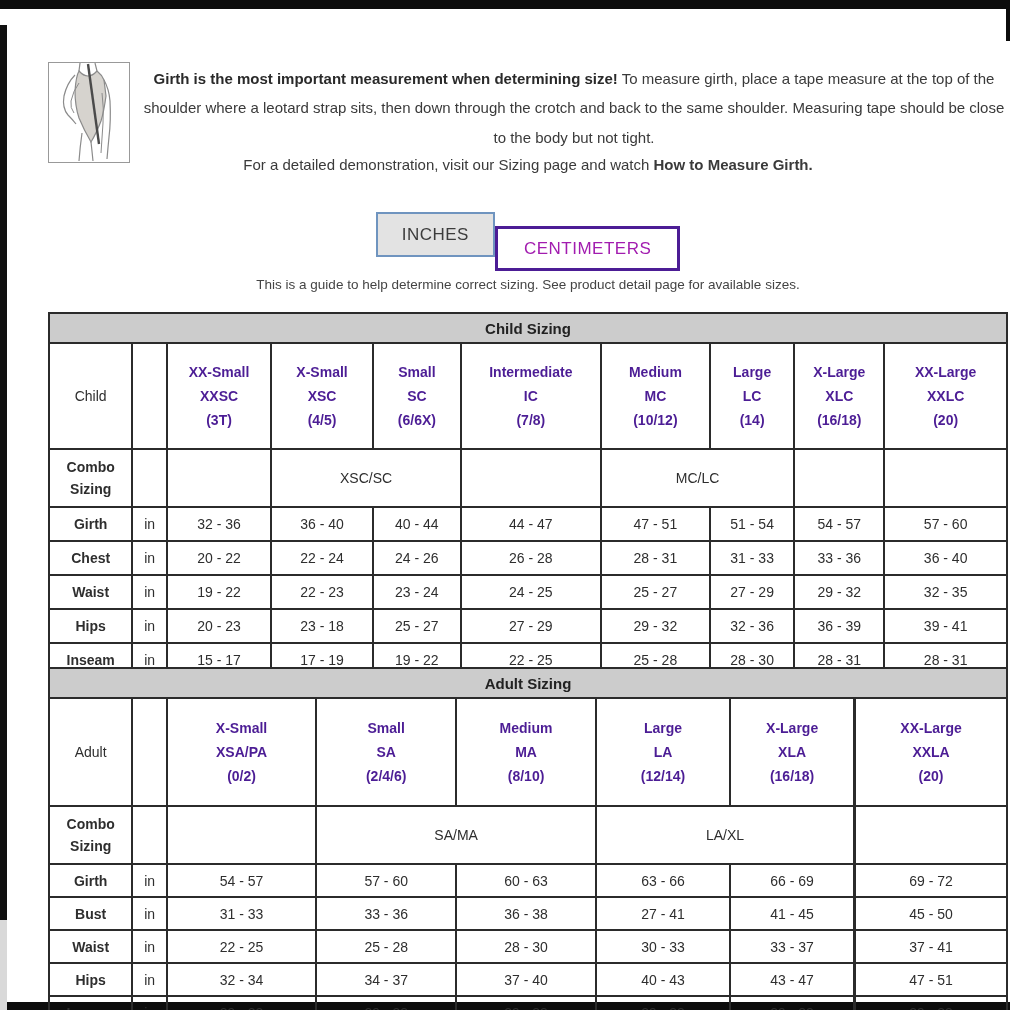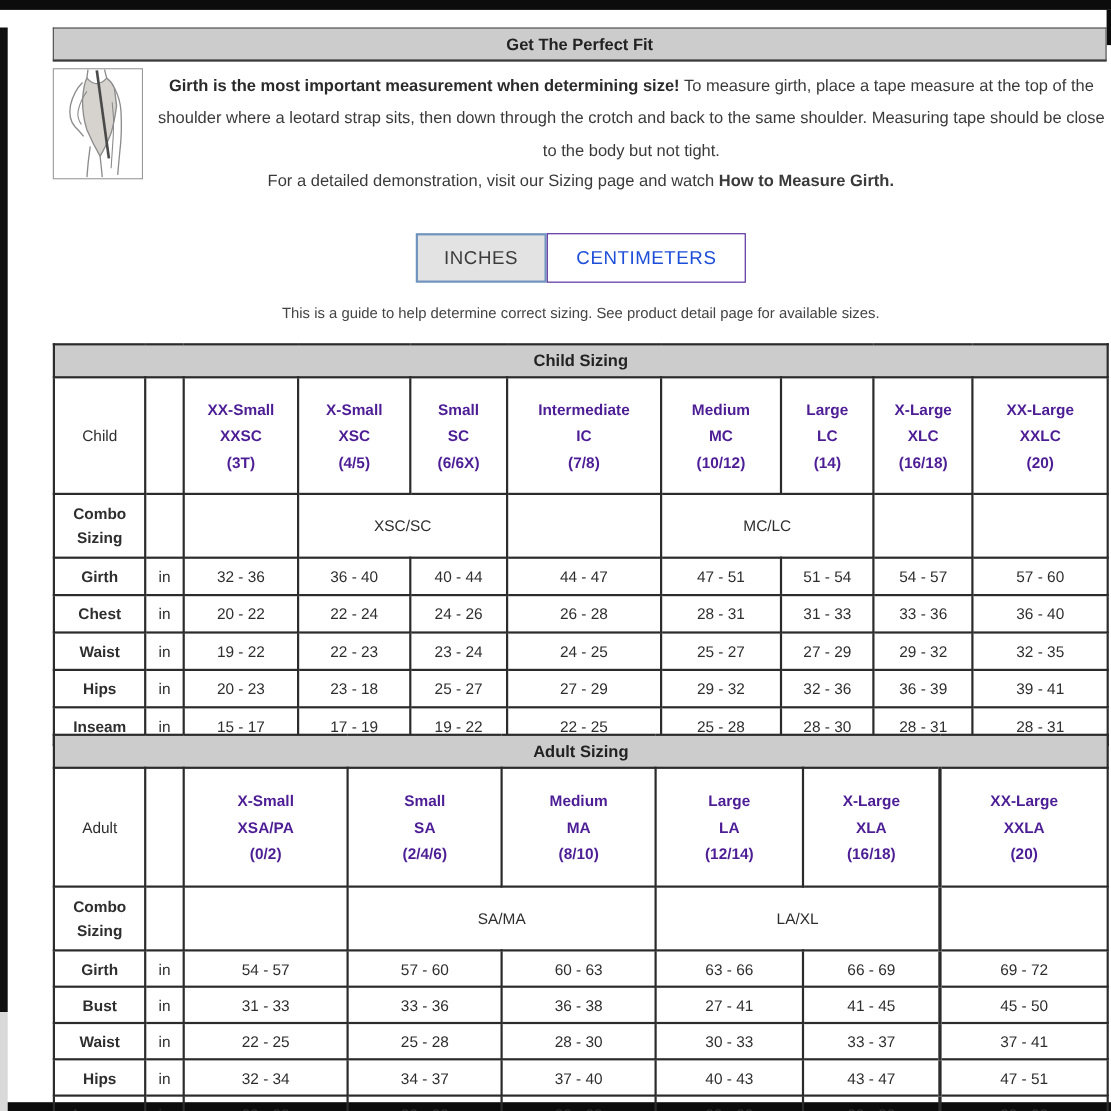--- a/index.html
+++ b/index.html
@@ -45,21 +45,21 @@
   }
   .btn{
     height:45px;display:flex;align-items:center;justify-content:center;
     font-family:inherit;font-size:17px;letter-spacing:.5px;cursor:pointer;
     box-sizing:border-box;
   }
   .btn-active{
     background:#e3e3e3;border:2px solid #6f94bf;color:#3c3c3c;padding:0 24px;
   }
   .btn-inactive{
-    background:#ffffff;border:1px solid #4c1d95;color:#1d4ed8;padding:0 26px;
+    background:#ffffff;border:3px solid #4c1d95;color:#a21caf;padding:0 26px;margin-top:14px;
   }
 
   .guide-note{
     position:absolute;left:48px;top:277px;width:960px;
     text-align:center;font-size:13.5px;color:#444;
   }
 
   
   table.size-table{
     position:absolute;left:48px;border-collapse:collapse;table-layout:fixed;
@@ -89,21 +89,20 @@
 <body>
 
 <div id="screen">
 
   <div class="top-bar"></div>
   <div class="right-edge"></div>
   <div class="left-strip"></div>
   <div class="left-strip-gray"></div>
   <div class="bottom-bar"></div>
 
-  <div class="fit-header">Get The Perfect Fit</div>
 
   <div class="figure-box">
     <svg width="80" height="99" viewBox="0 0 80 99">
 
       <path d="M30 8 Q39 18 48 8 Q53 12 55 17 L57 33 Q55 48 52 58 Q47 71 42 79 Q35 67 30 55 Q26 43 26 28 Q27 13 30 8 Z" fill="#d6d3ce" stroke="#8b8b8b" stroke-width="1.2"></path>
 
       <path d="M31 0 L30 8 M46 0 L48 8" fill="none" stroke="#8b8b8b" stroke-width="1.2"></path>
 
       <path d="M26 12 Q18 20 15 33 Q13 45 19 52 Q24 57 27 61" fill="none" stroke="#8b8b8b" stroke-width="1.2"></path>
       <path d="M30 20 Q24 28 22 38 Q21 45 25 50" fill="none" stroke="#8b8b8b" stroke-width="1"></path>

